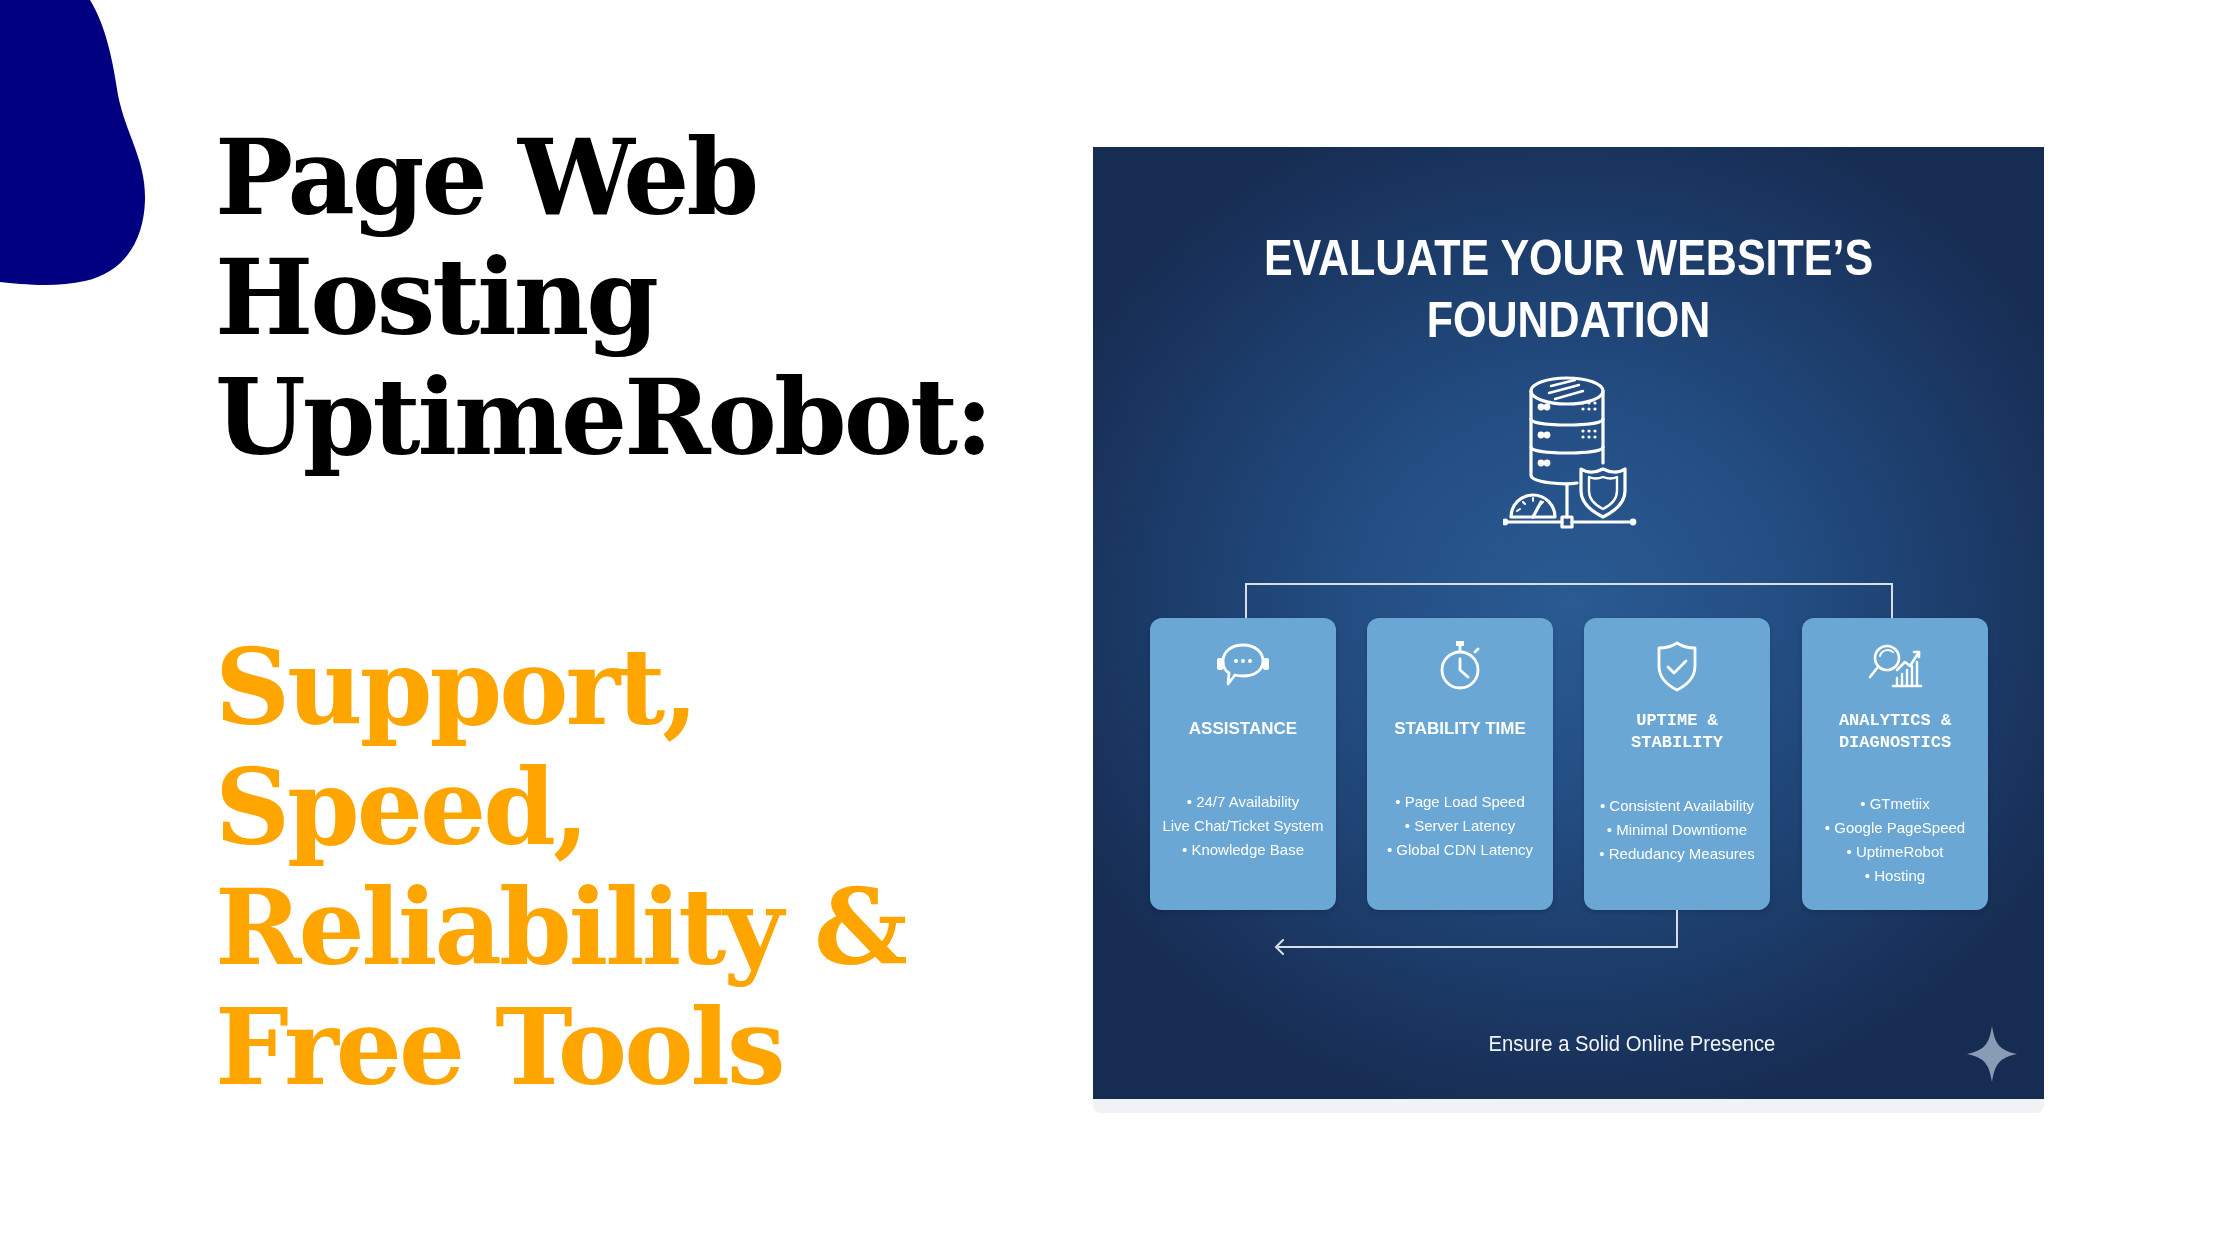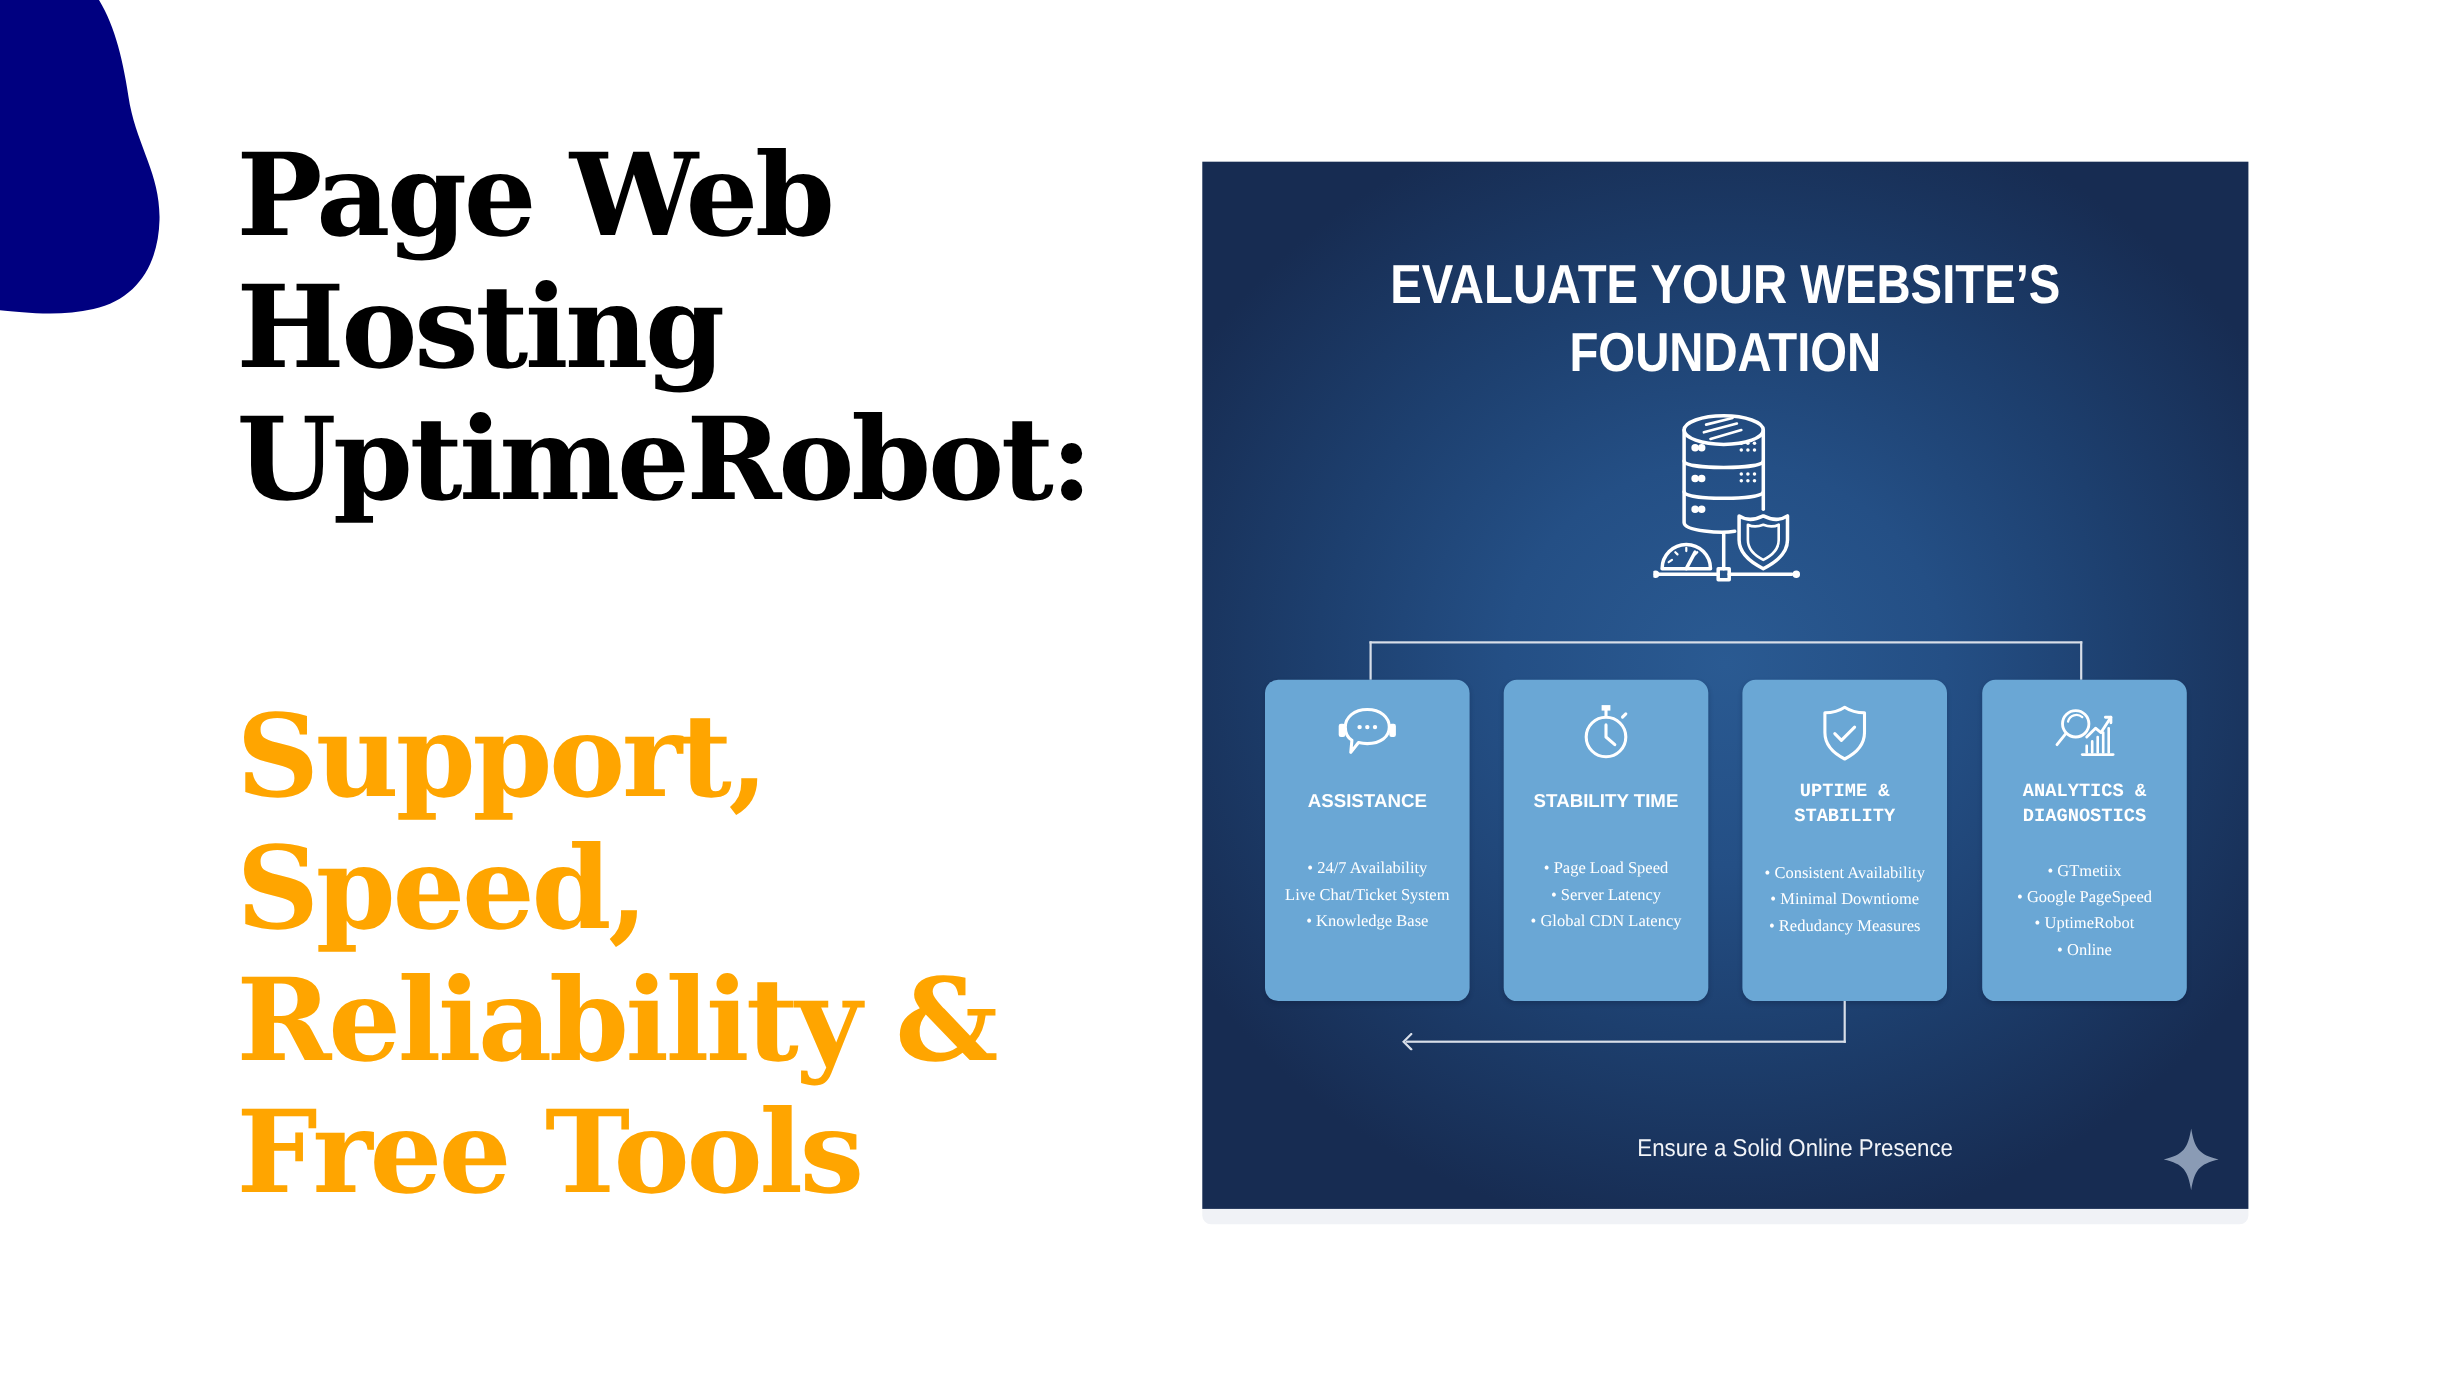--- a/index.html
+++ b/index.html
@@ -56,23 +56,23 @@
   .card .card-icon { position: absolute; left: 0; right: 0; top: 22px; height: 52px; display: flex; justify-content: center; }
   .card .card-icon svg { width: 56px; height: 52px; }
   .card .card-title {
     position: absolute; left: 0; right: 0; top: 100px;
     font-weight: bold; font-size: 17px; line-height: 22px;
     font-family: "Liberation Sans", sans-serif;
   }
   .card .card-title.two-line { top: 92px; font-family: Liberation Mono, monospace; }
   .card .card-items {
     position: absolute; left: 0; right: 0; top: 160px;
-    list-style: none; margin: 0; padding: 0;
+    list-style: none; margin: 12px; padding: 0;
     font-size: 15px; line-height: 24px;
-    font-family: Liberation Serif, serif;
+    font-family: Liberation Sans, sans-serif;
   }
   .card .card-items.shift { top: 164px; }
   .card .card-items.shift4 { top: 162px; }
   .card .card-items li { white-space: nowrap; }
 
   .caption {
     position: absolute; left: 0; width: 1078px; top: 884px;
     text-align: center; color: #f2f4f8; font-size: 22px;
     font-family: "Liberation Sans", sans-serif;
   }
@@ -218,21 +218,21 @@
       </svg>
     </div>
     <div class="card-title two-line">
       <div>ANALYTICS &amp;</div>
       <div>DIAGNOSTICS</div>
     </div>
     <ul class="card-items shift4">
       <li>• GTmetiix</li>
       <li>• Google PageSpeed</li>
       <li>• UptimeRobot</li>
-      <li>• Online</li>
+      <li>• Hosting</li>
     </ul>
   </div>
 
   <div class="connector" style="left:583px; top:763px; width:2px; height:38px;"></div>
   <div class="connector" style="left:185px; top:799px; width:400px; height:2px;"></div>
   <svg style="position:absolute; left:181px; top:792px; width:12px; height:16px;" viewBox="0 0 12 16" fill="none" stroke="#d8dee8" stroke-width="2" stroke-linecap="round">
     <path d="M9,1 L2,8 L9,15"></path>
   </svg>
 
   <div class="caption"><span>Ensure a Solid Online Presence</span></div>

